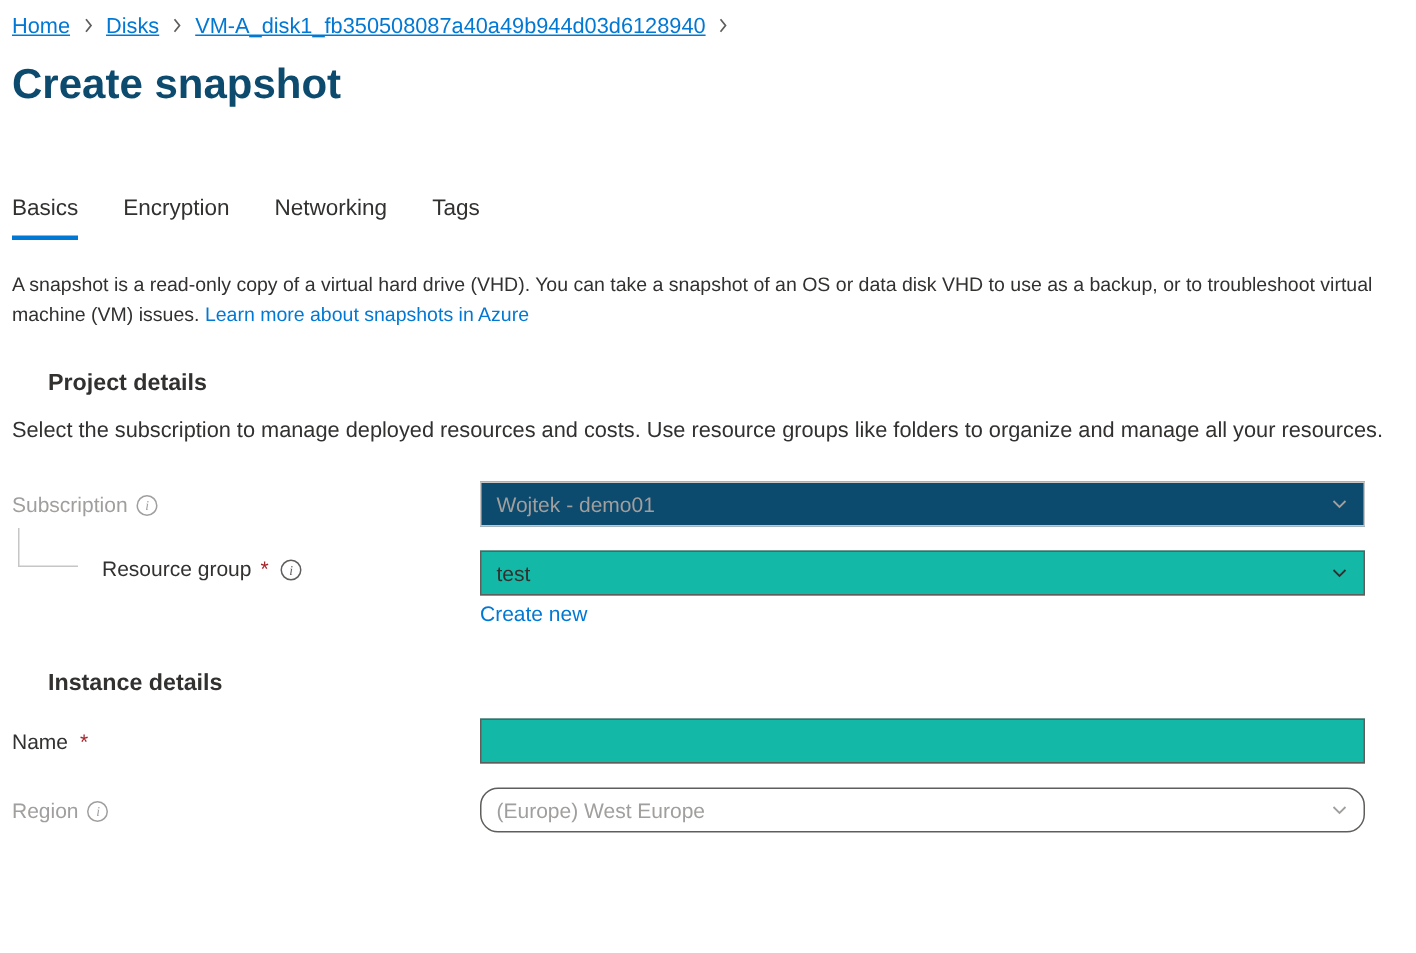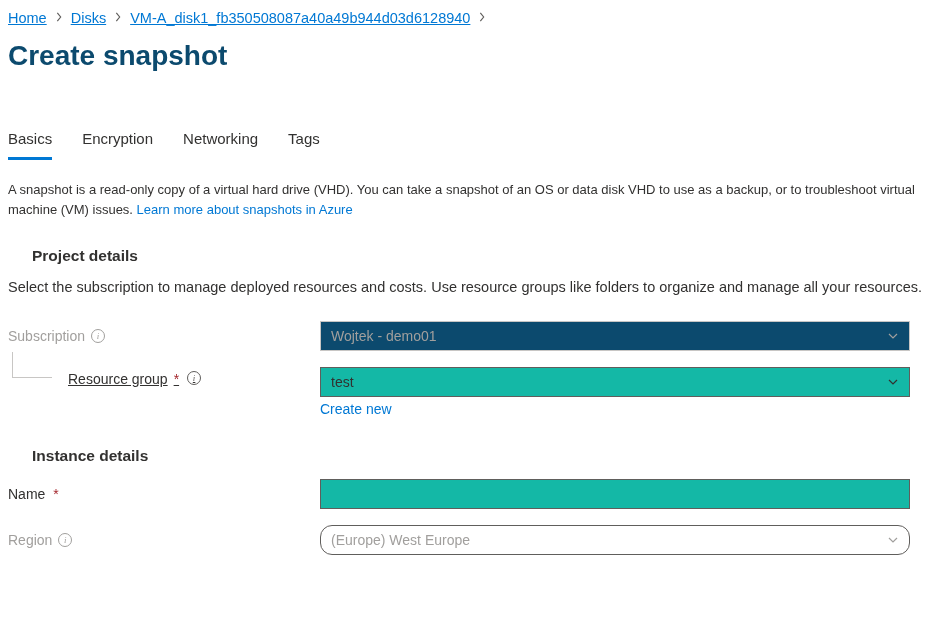--- a/index.html
+++ b/index.html
@@ -90,21 +90,21 @@
     }
 
     .form-row {
       display: flex;
       align-items: center;
       margin-bottom: 16px;
     }
     .form-label-col {
       width: 312px;
       display: flex;
-      align-items: center;
+      align-items: flex-end;
       gap: 6px;
       font-size: 14px;
       color: #323130;
     }
     .form-label-col.disabled {
       color: #a19f9d;
     }
     .form-input-col {
       flex: 1;
       max-width: 590px;
@@ -187,25 +187,24 @@
       align-items: flex-start;
       margin-bottom: 4px;
     }
     .rg-label-wrap {
       display: flex;
       align-items: center;
       width: 312px;
     }
     .rg-label {
       display: flex;
-      align-items: flex-start;
+      align-items: flex-end;
       gap: 4px;
       font-size: 14px;
       margin-top: 4px;
-      text-decoration: underline;
     }
     .create-new-row {
       margin-left: 312px;
       margin-bottom: 30px;
     }
     .create-new {
       color: #0078d4;
       font-size: 14px;
       cursor: pointer;
     }

